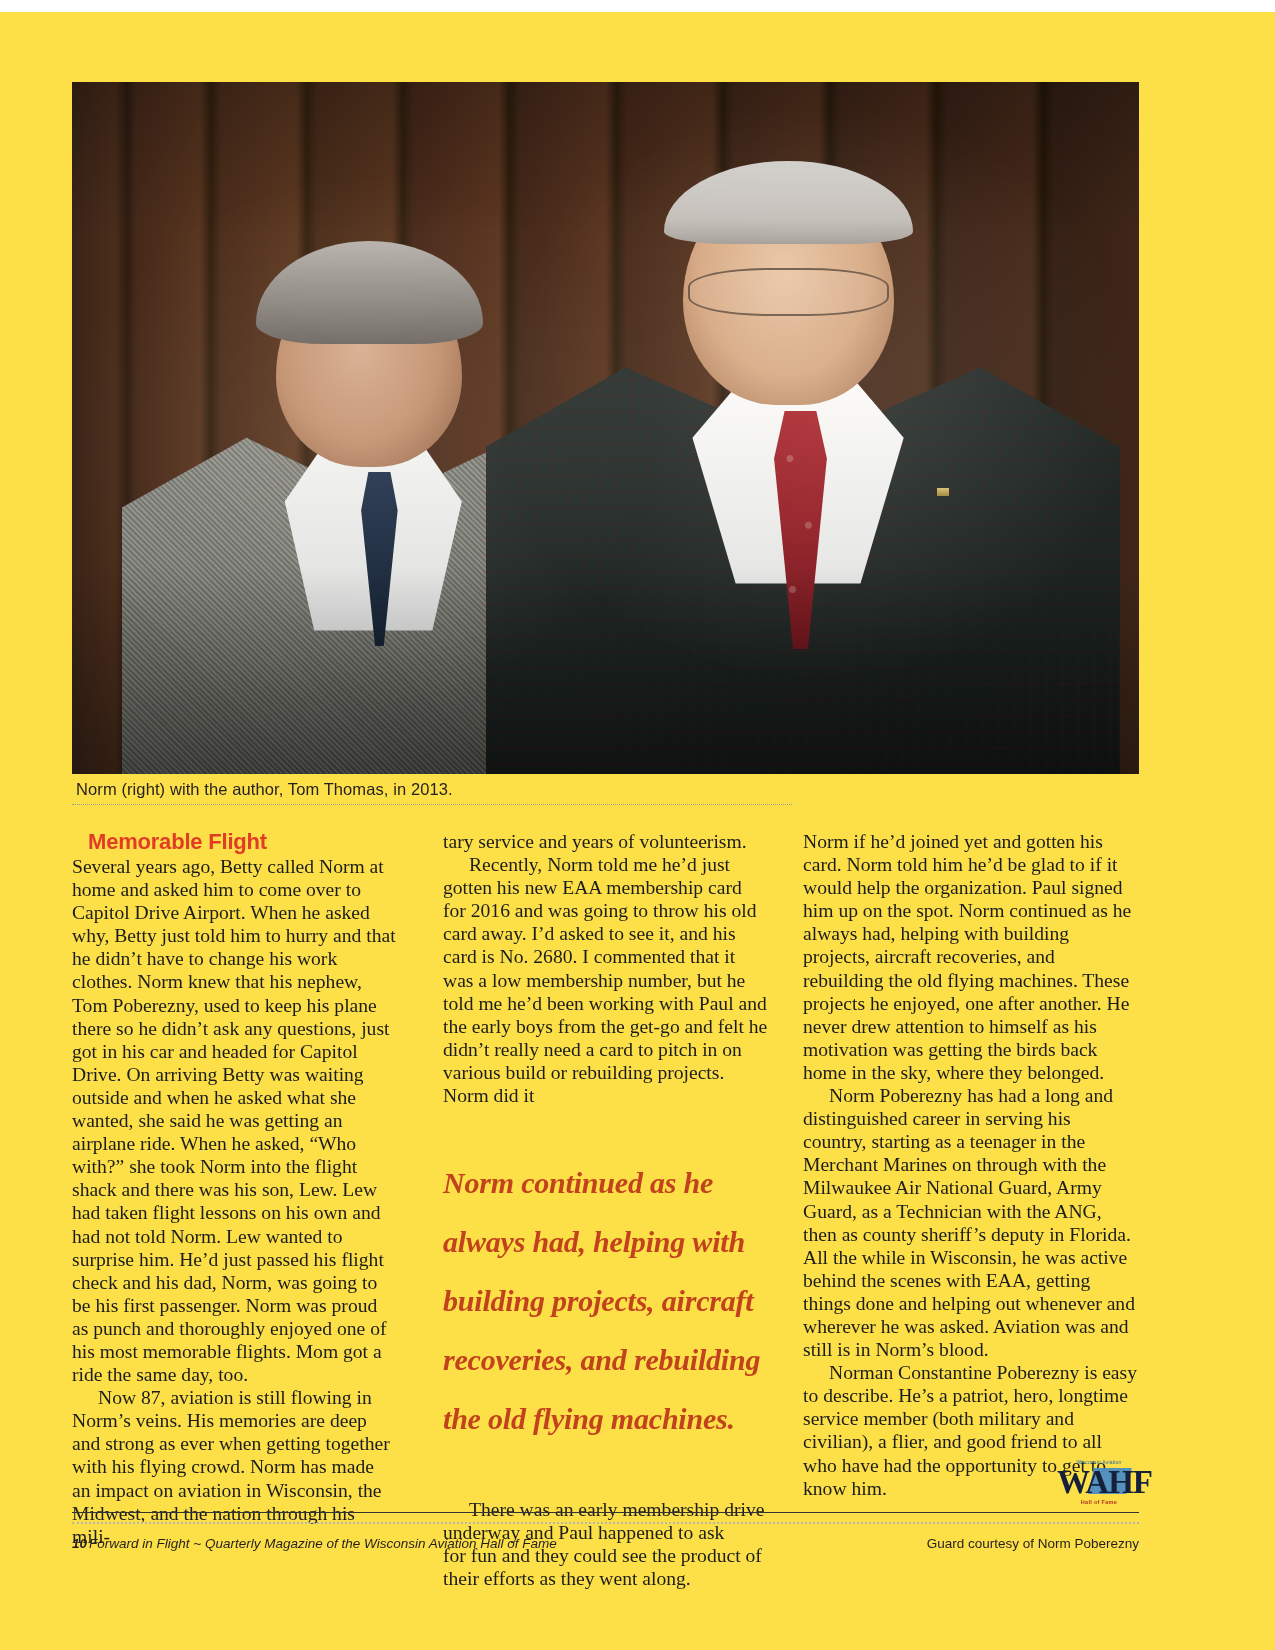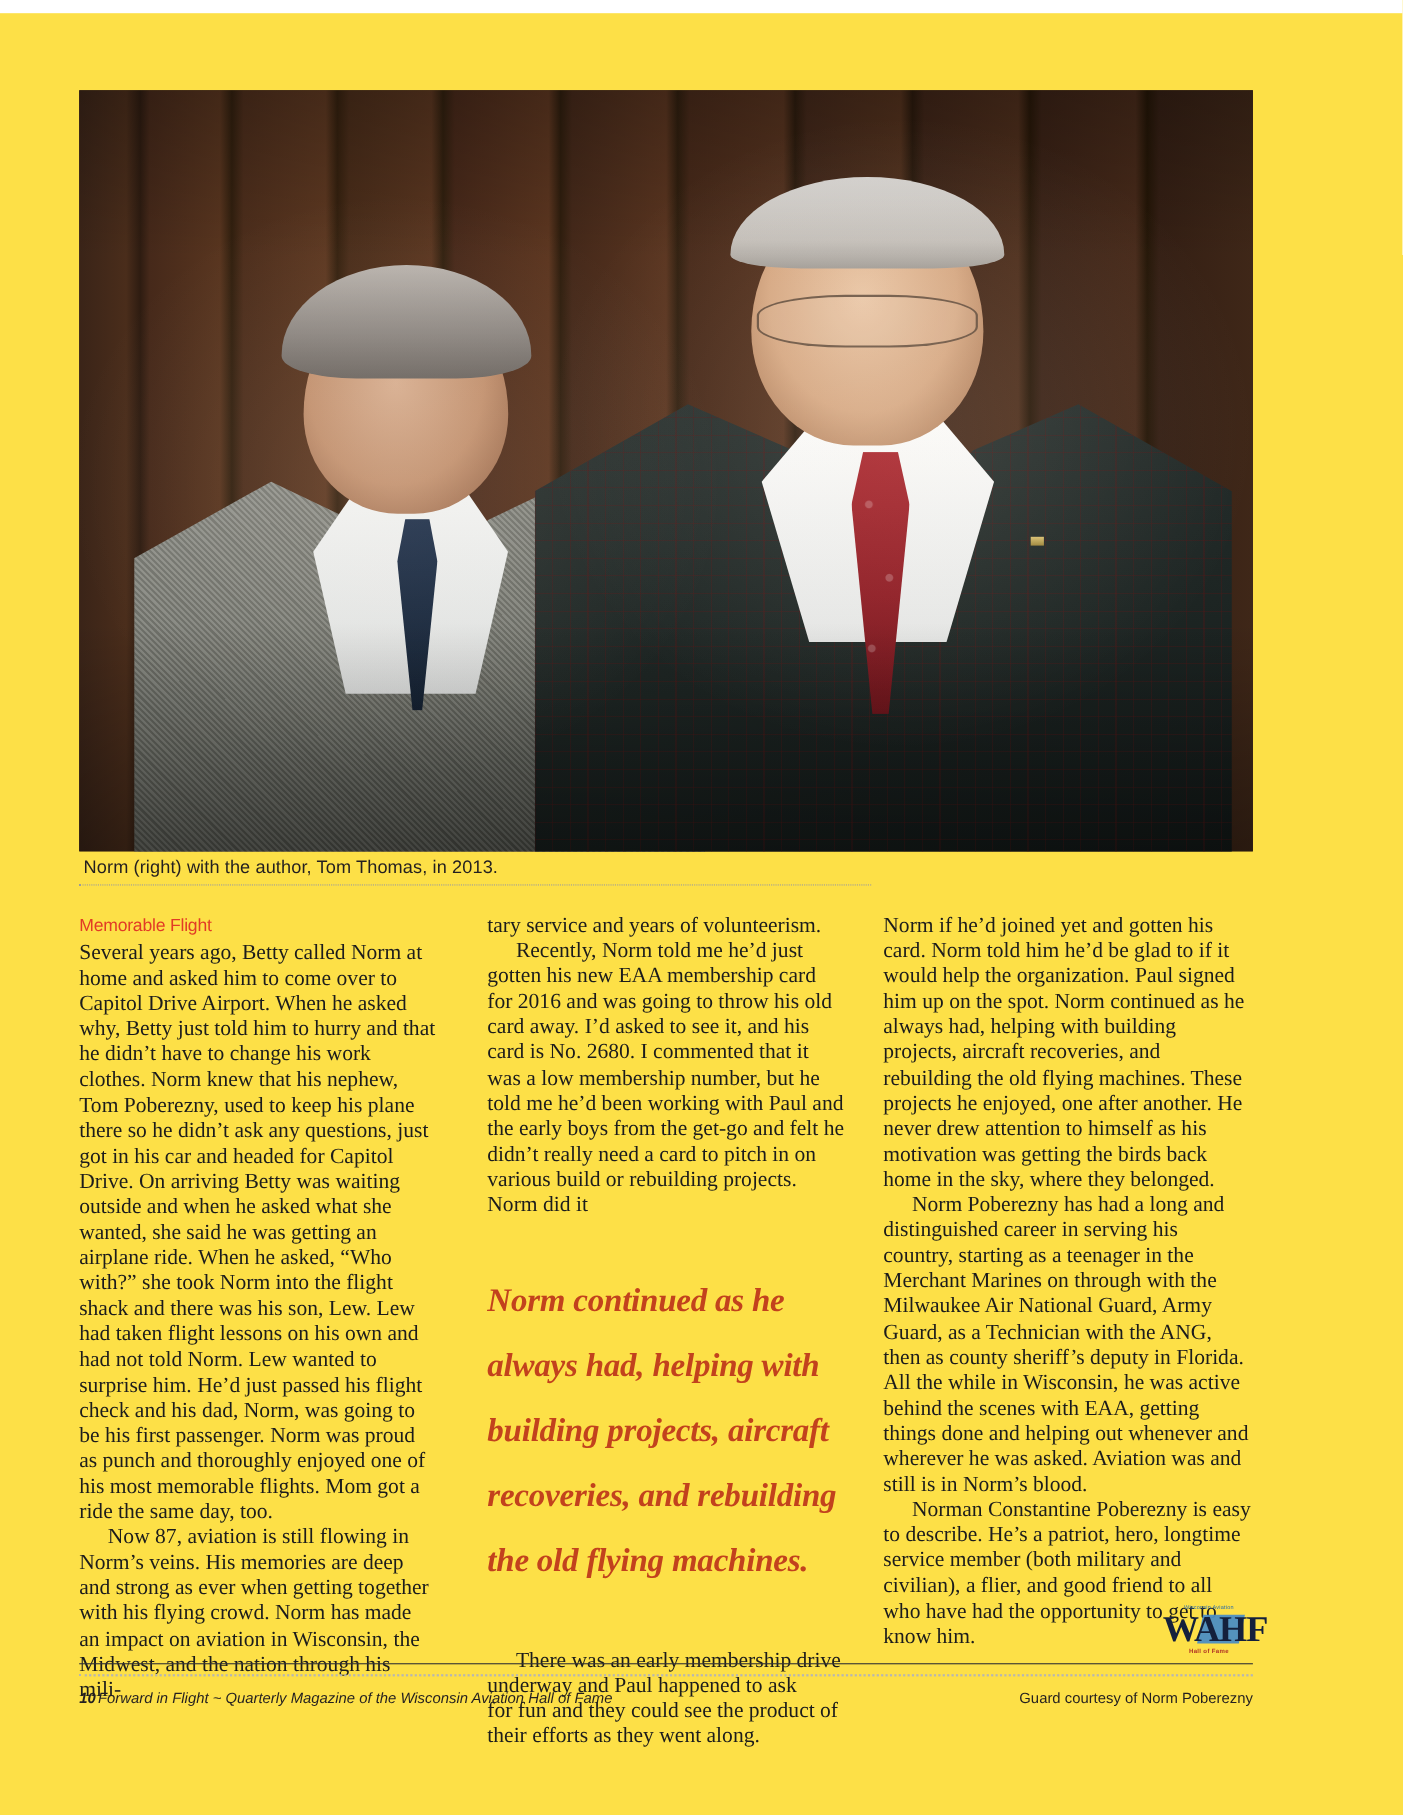--- a/index.html
+++ b/index.html
@@ -184,25 +184,25 @@
     line-height: 23.1px;
     text-align: left;
     color: #1c1c1c;
   }
   .col-1 { left: 0px; }
   .col-2 { left: 371px; }
   .col-3 { left: 731px; width: 336px; }
 
   .section-head {
     font-family: "Liberation Sans", sans-serif;
-    font-weight: normal;
-    font-size: 16px;
+    font-weight: bold;
+    font-size: 22px;
     line-height: 24px;
     color: #e23b26;
-    margin: 0 0 1px 0;
+    margin: 0 0 1px 16px;
     letter-spacing: -0.2px;
   }
   p.body { margin: 0; }
   p.body.indent { text-indent: 26px; }
 
   .pullquote {
     font-family: "Liberation Serif", serif;
     font-weight: bold;
     font-style: italic;
     font-size: 30px;

